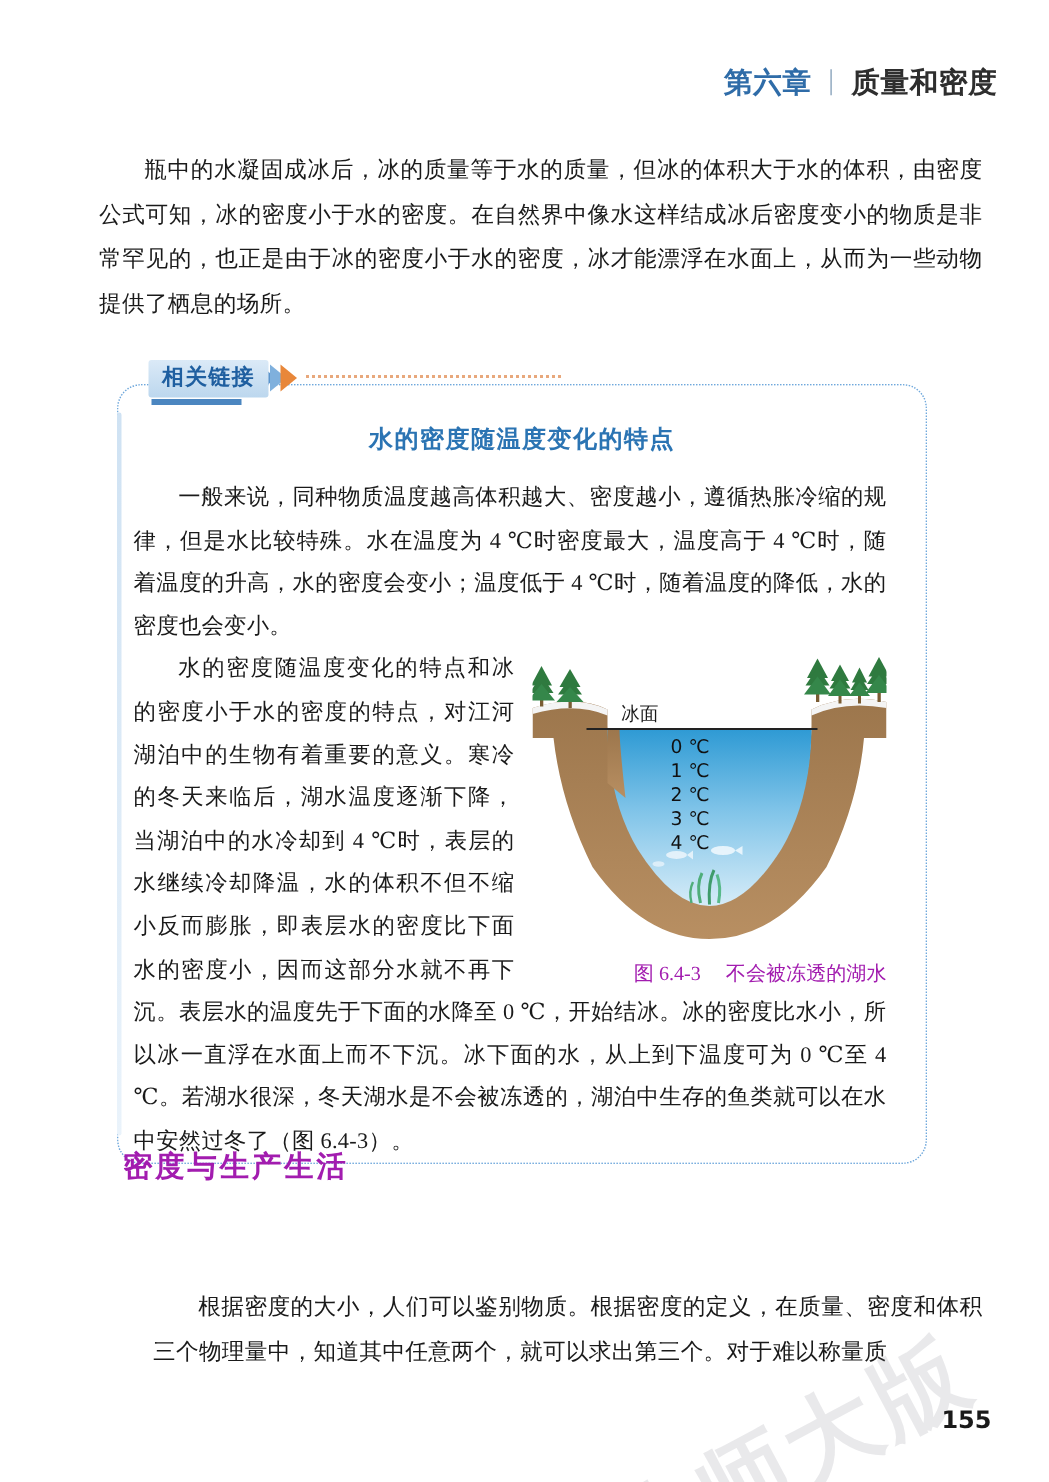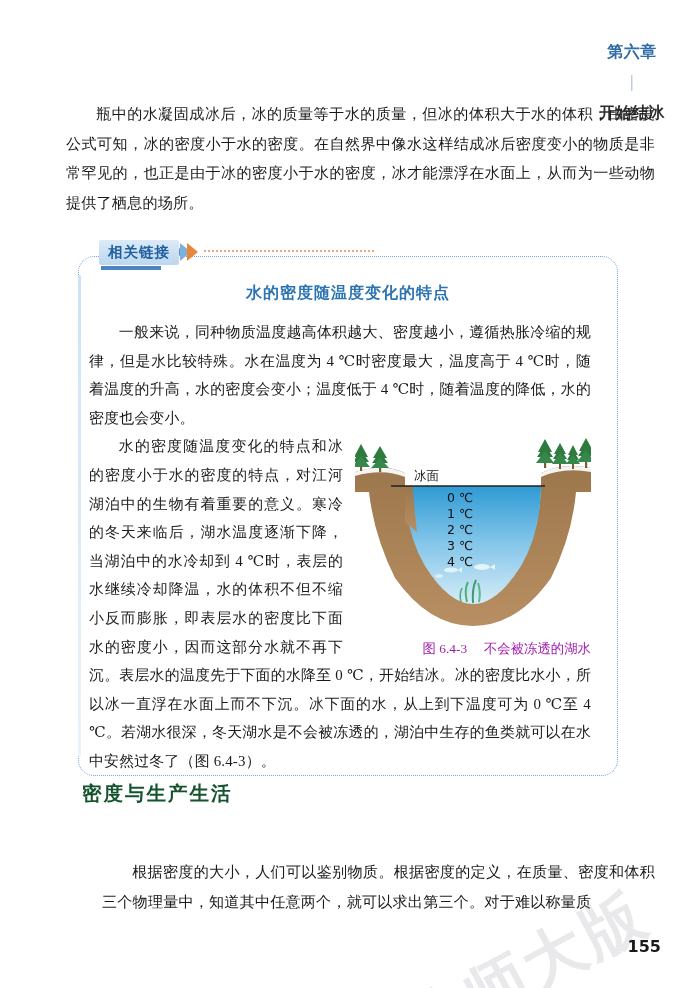--- a/index.html
+++ b/index.html
@@ -17,24 +17,23 @@
   }
 
   
   .page-header {
     position: absolute;
     top: 42px;
     right: 34px;
     display: flex;
     align-items: center;
     gap: 11px;
-    font-size: 16px;
+    font-size: 19px;
     font-weight: bold;
     letter-spacing: .5px;
-    flex-direction: column;
   }
   .hdr-chapter { color: #2f6ca8; }
   .hdr-sep {
     color: #8fa8bf;
     font-weight: normal;
     transform: translateY(-1px);
   }
   .hdr-title { color: #2e2e2e; }
 
   
@@ -155,26 +154,26 @@
     font-size: 13.4px;
     color: #a21caf;
     white-space: nowrap;
   }
   .fig-caption .sp { display: inline-block; width: 10px; }
 
   
   .section-heading {
     position: absolute;
     left: 82px;
-    top: 780px;
+    top: 764px;
     font-family: "DejaVu Sans", "Liberation Sans", sans-serif;
     font-weight: bold;
     font-size: 19.5px;
     letter-spacing: 2px;
-    color: #14532d;
+    color: #a21caf;
   }
 
   .tail {
     position: absolute;
     left: 66px;
     right: 44px;
     top: 858px;
     margin-left: 36px;
   }
 
@@ -202,21 +201,21 @@
     font-family: "DejaVu Sans", "Liberation Sans", sans-serif;
     letter-spacing: 4px;
   }
 </style>
 </head>
 <body>
 
 <div class="page-header">
   <span class="hdr-chapter">第六章</span>
   <span class="hdr-sep">|</span>
-  <span class="hdr-title">开始结冰</span>
+  <span class="hdr-title">质量和密度</span>
 </div>
 
 <div class="content">
   <p class="body">瓶中的水凝固成冰后，冰的质量等于水的质量，但冰的体积大于水的体积，由密度公式可知，冰的密度小于水的密度。在自然界中像水这样结成冰后密度变小的物质是非常罕见的，也正是由于冰的密度小于水的密度，冰才能漂浮在水面上，从而为一些动物提供了栖息的场所。</p>
 </div>
 
 <div class="linkbox">
 
   <div class="link-badge">
     <div class="badge-plate">相关链接</div>

